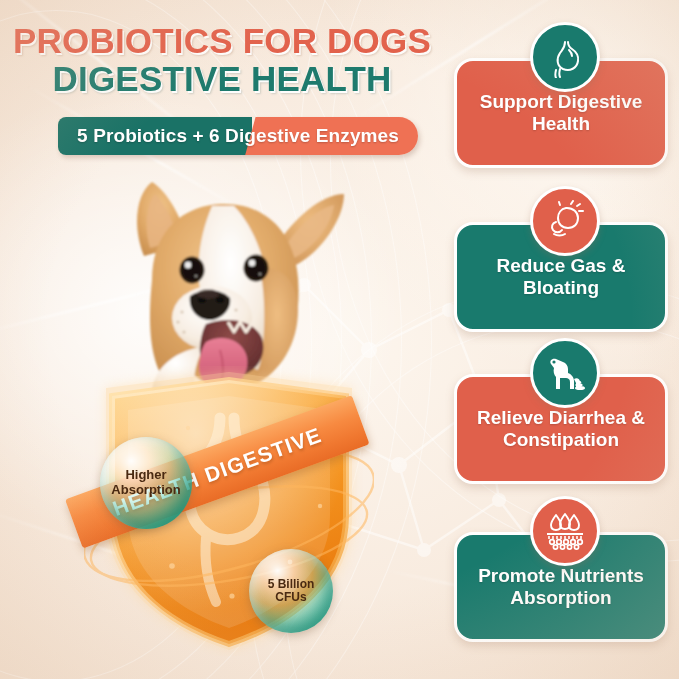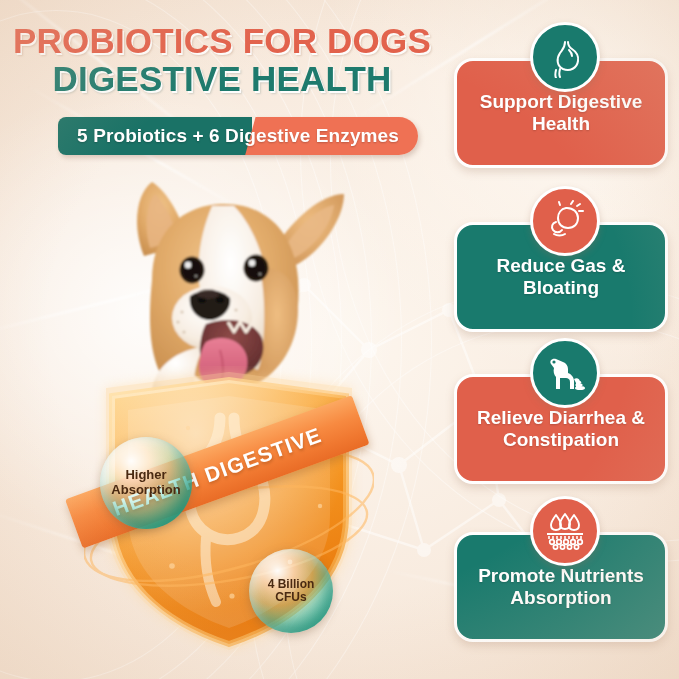--- a/index.html
+++ b/index.html
@@ -336,21 +336,21 @@
 
   <div class="ribbon">
     <div class="band"></div>
     <div class="rtext">HEALTH DIGESTIVE</div>
   </div>
 
   <div class="bubble b1">
     <span>Higher Absorption</span>
   </div>
   <div class="bubble b2">
-    <span>4 Billion CFUs</span>
+    <span>5 Billion CFUs</span>
   </div>
 
   <div class="cards">
 
     <div class="badge teal" style="top:22px;">
       <svg width="42" height="42" viewBox="0 0 42 42">
         <g fill="none" stroke="#ffffff" stroke-width="2" stroke-linecap="round" stroke-linejoin="round">
           <path d="M21 6 C21 12 18 14 16 17 C12 23 13 30 19 33 C26 36 33 32 34 25 C35 19 31 15 28 13 C25 11 24 9 24 6"></path>
           <path d="M16 33 C15 37 15 39 16 41"></path>
           <path d="M12 34 C11 38 11 40 12 42"></path>

